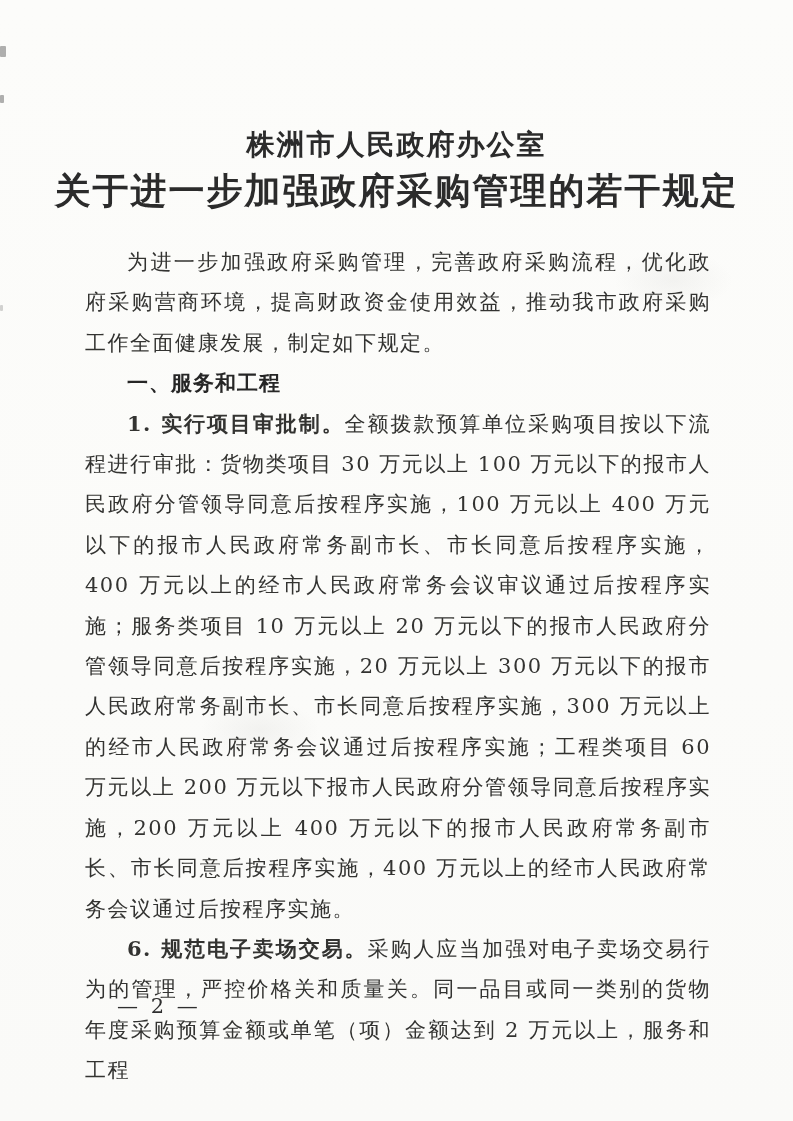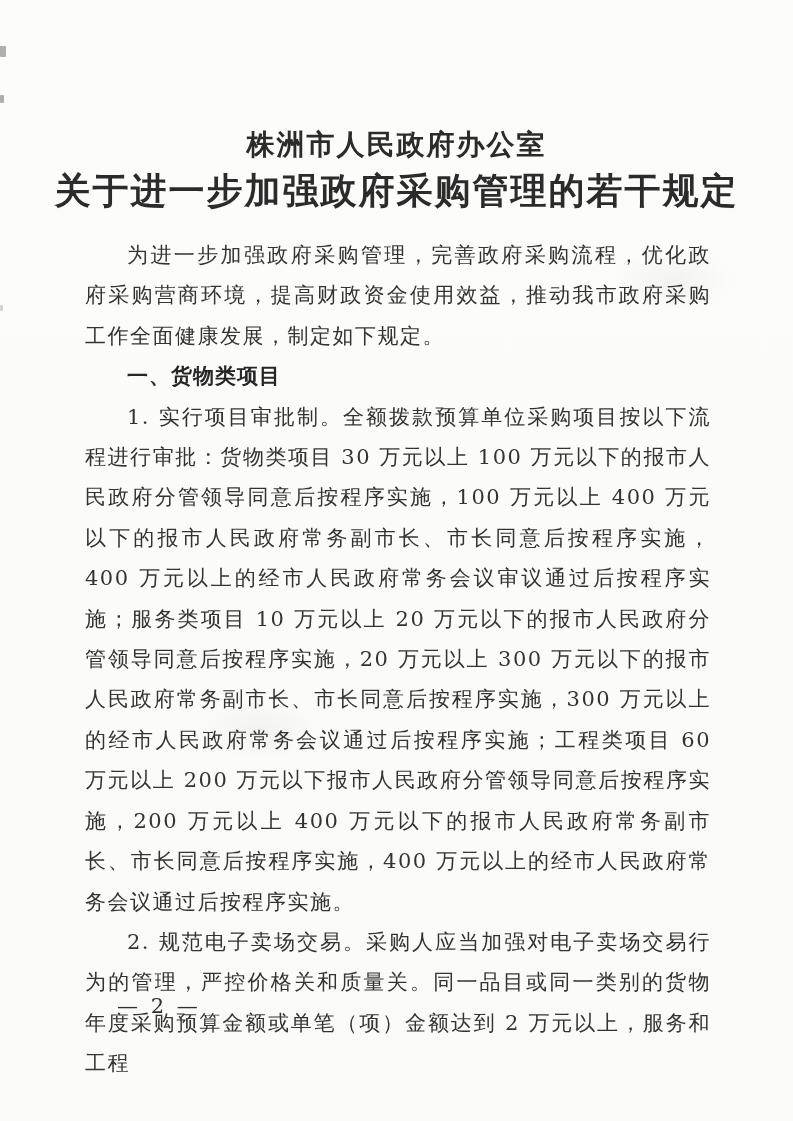--- a/index.html
+++ b/index.html
@@ -48,21 +48,21 @@
     letter-spacing: 2px;
   }
   .title-line {
     display: block;
   }
   .title-line.l1 { font-size: 28px; line-height: 44px; }
   .title-line.l2 { font-size: 36px; line-height: 46px; }
 
   .doc-body {
     position: absolute;
-    top: 235px;
+    top: 242px;
     left: 85px;
     width: 626px;
     font-size: 21px;
     line-height: 40.4px;
     letter-spacing: 1.5px;
     text-align: justify;
     color: #333331;
   }
   .para {
     margin: 0;
@@ -73,21 +73,21 @@
     font-size: 21px;
     line-height: 40.4px;
     text-indent: 2em;
     font-family: "DejaVu Sans", sans-serif;
     font-weight: bold;
     letter-spacing: 1px;
     color: #262626;
     text-align: left;
   }
   .item-lead {
-    font-weight: normal;
+    font-weight: bold;
   }
   .page-footer {
     position: absolute;
     left: 117px;
     top: 994px;
     font-size: 21px;
     letter-spacing: 3px;
     color: #2f2f2f;
   }
 </style>
@@ -104,23 +104,23 @@
 
   <h1 class="doc-title">
     <span class="title-line l1">株洲市人民政府办公室</span>
     <span class="title-line l2">关于进一步加强政府采购管理的若干规定</span>
   </h1>
 
   <div class="doc-body">
 
     <p class="para">为进一步加强政府采购管理，完善政府采购流程，优化政府采购营商环境，提高财政资金使用效益，推动我市政府采购工作全面健康发展，制定如下规定。</p>
 
-    <h2 class="section-heading">一、货物类项目</h2>
+    <h2 class="section-heading">一、服务和工程</h2>
 
     <p class="para"><span class="item-lead">1. 实行项目审批制。</span><span>全额拨款预算单位采购项目按以下流程进行审批：货物类项目 30 万元以上 100 万元以下的报市人民政府分管领导同意后按程序实施，100 万元以上 400 万元以下的报市人民政府常务副市长、市长同意后按程序实施，400 万元以上的经市人民政府常务会议审议通过后按程序实施；服务类项目 10 万元以上 20 万元以下的报市人民政府分管领导同意后按程序实施，20 万元以上 300 万元以下的报市人民政府常务副市长、市长同意后按程序实施，300 万元以上的经市人民政府常务会议通过后按程序实施；工程类项目 60 万元以上 200 万元以下报市人民政府分管领导同意后按程序实施，200 万元以上 400 万元以下的报市人民政府常务副市长、市长同意后按程序实施，400 万元以上的经市人民政府常务会议通过后按程序实施。</span></p>
 
-    <p class="para"><span class="item-lead">2. 规范电子卖场交易。</span><span>采购人应当加强对电子卖场交易行为的管理，严控价格关和质量关。同一品目或同一类别的货物年度采购预算金额或单笔（项）金额达到 2 万元以上，服务和工程</span></p>
+    <p class="para"><span class="item-lead">6. 规范电子卖场交易。</span><span>采购人应当加强对电子卖场交易行为的管理，严控价格关和质量关。同一品目或同一类别的货物年度采购预算金额或单笔（项）金额达到 2 万元以上，服务和工程</span></p>
 
   </div>
 
   <div class="page-footer">— 2 —</div>
 
 </div>
 
 </body></html>

